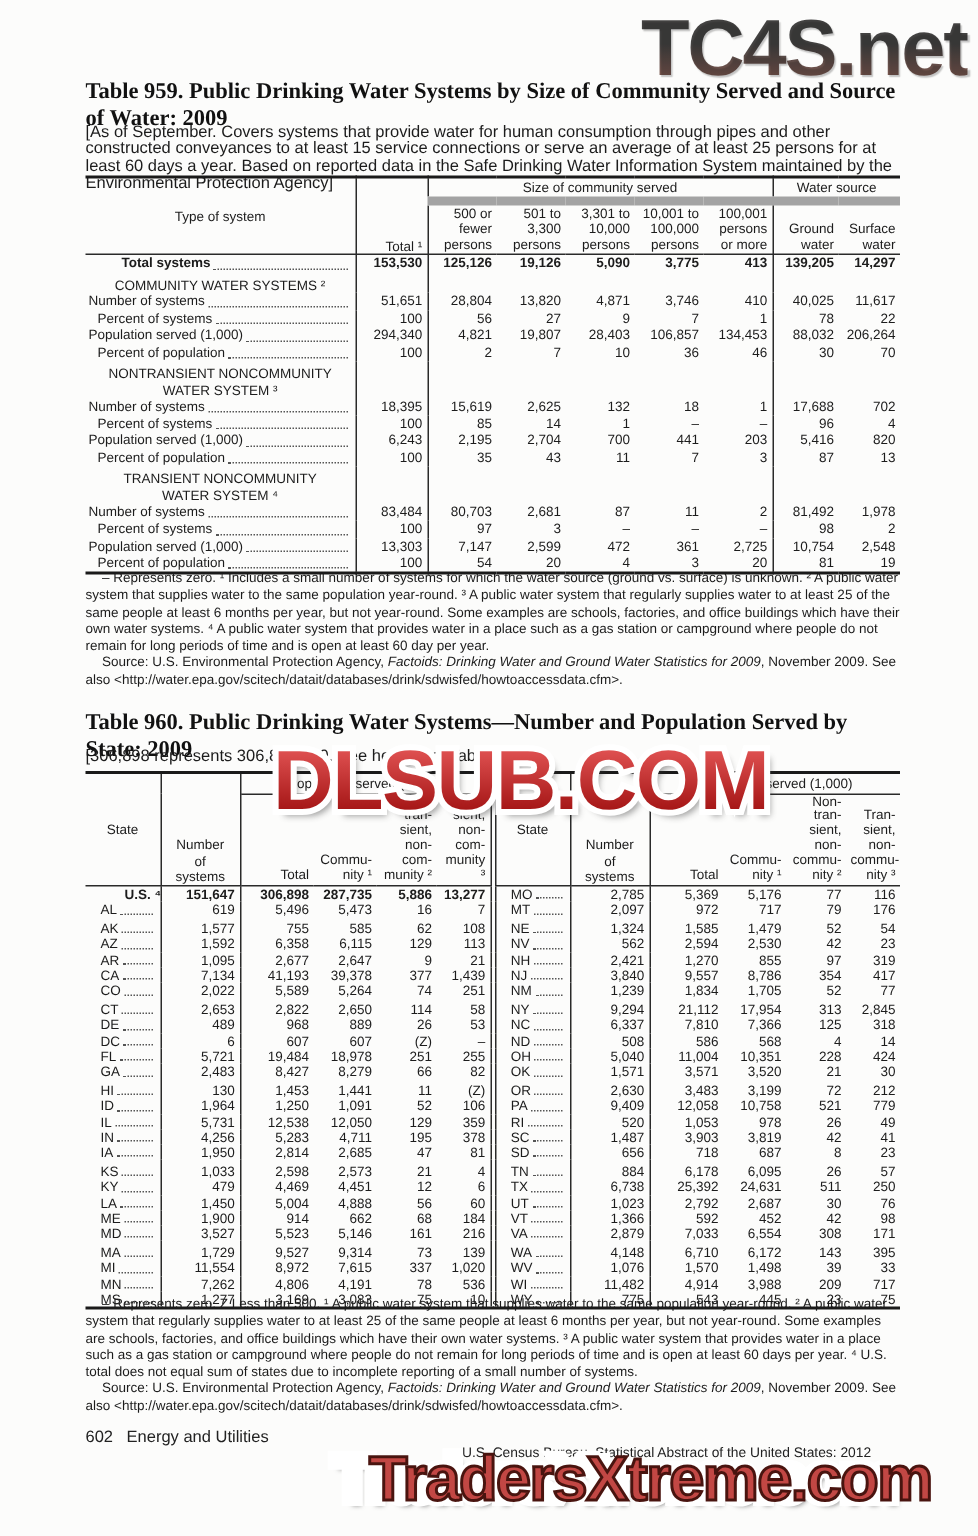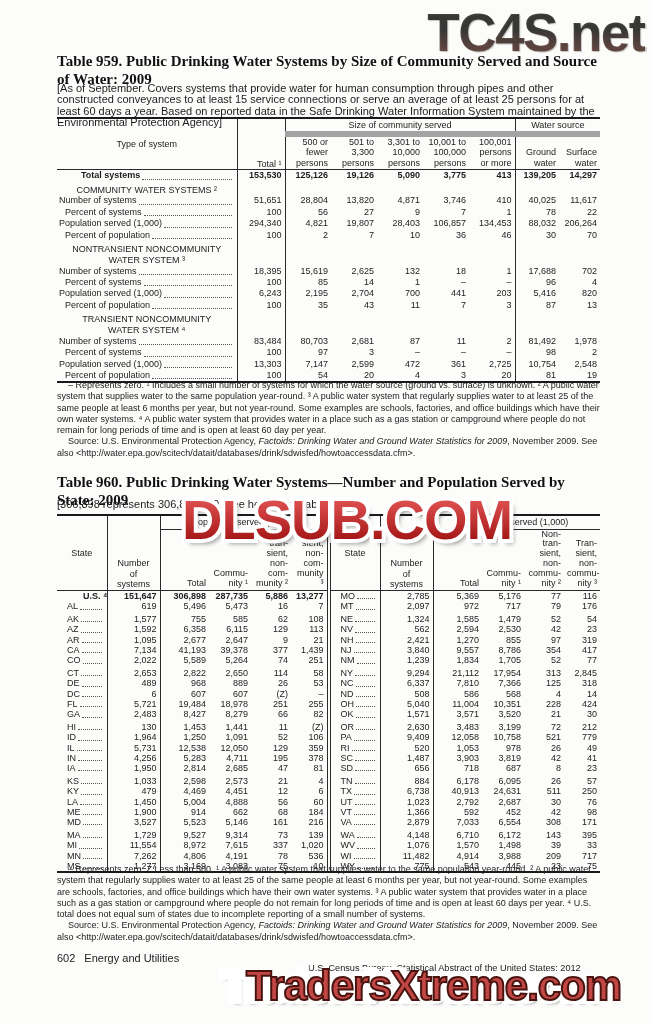--- a/index.html
+++ b/index.html
@@ -1099,21 +1099,21 @@
             </tr>
 
             <tr>
               <td class="c0 vr">
                 <div class="lf">
                   <span class="lbl">TX</span>
                   <span class="dots"></span>
                 </div>
               </td>
               <td class="num vr">6,738</td>
-              <td class="num">40,913</td>
+              <td class="num">25,392</td>
               <td class="num">24,631</td>
               <td class="num">511</td>
               <td class="num">250</td>
             </tr>
 
             <tr>
               <td class="c0 vr">
                 <div class="lf">
                   <span class="lbl">UT</span>
                   <span class="dots"></span>

